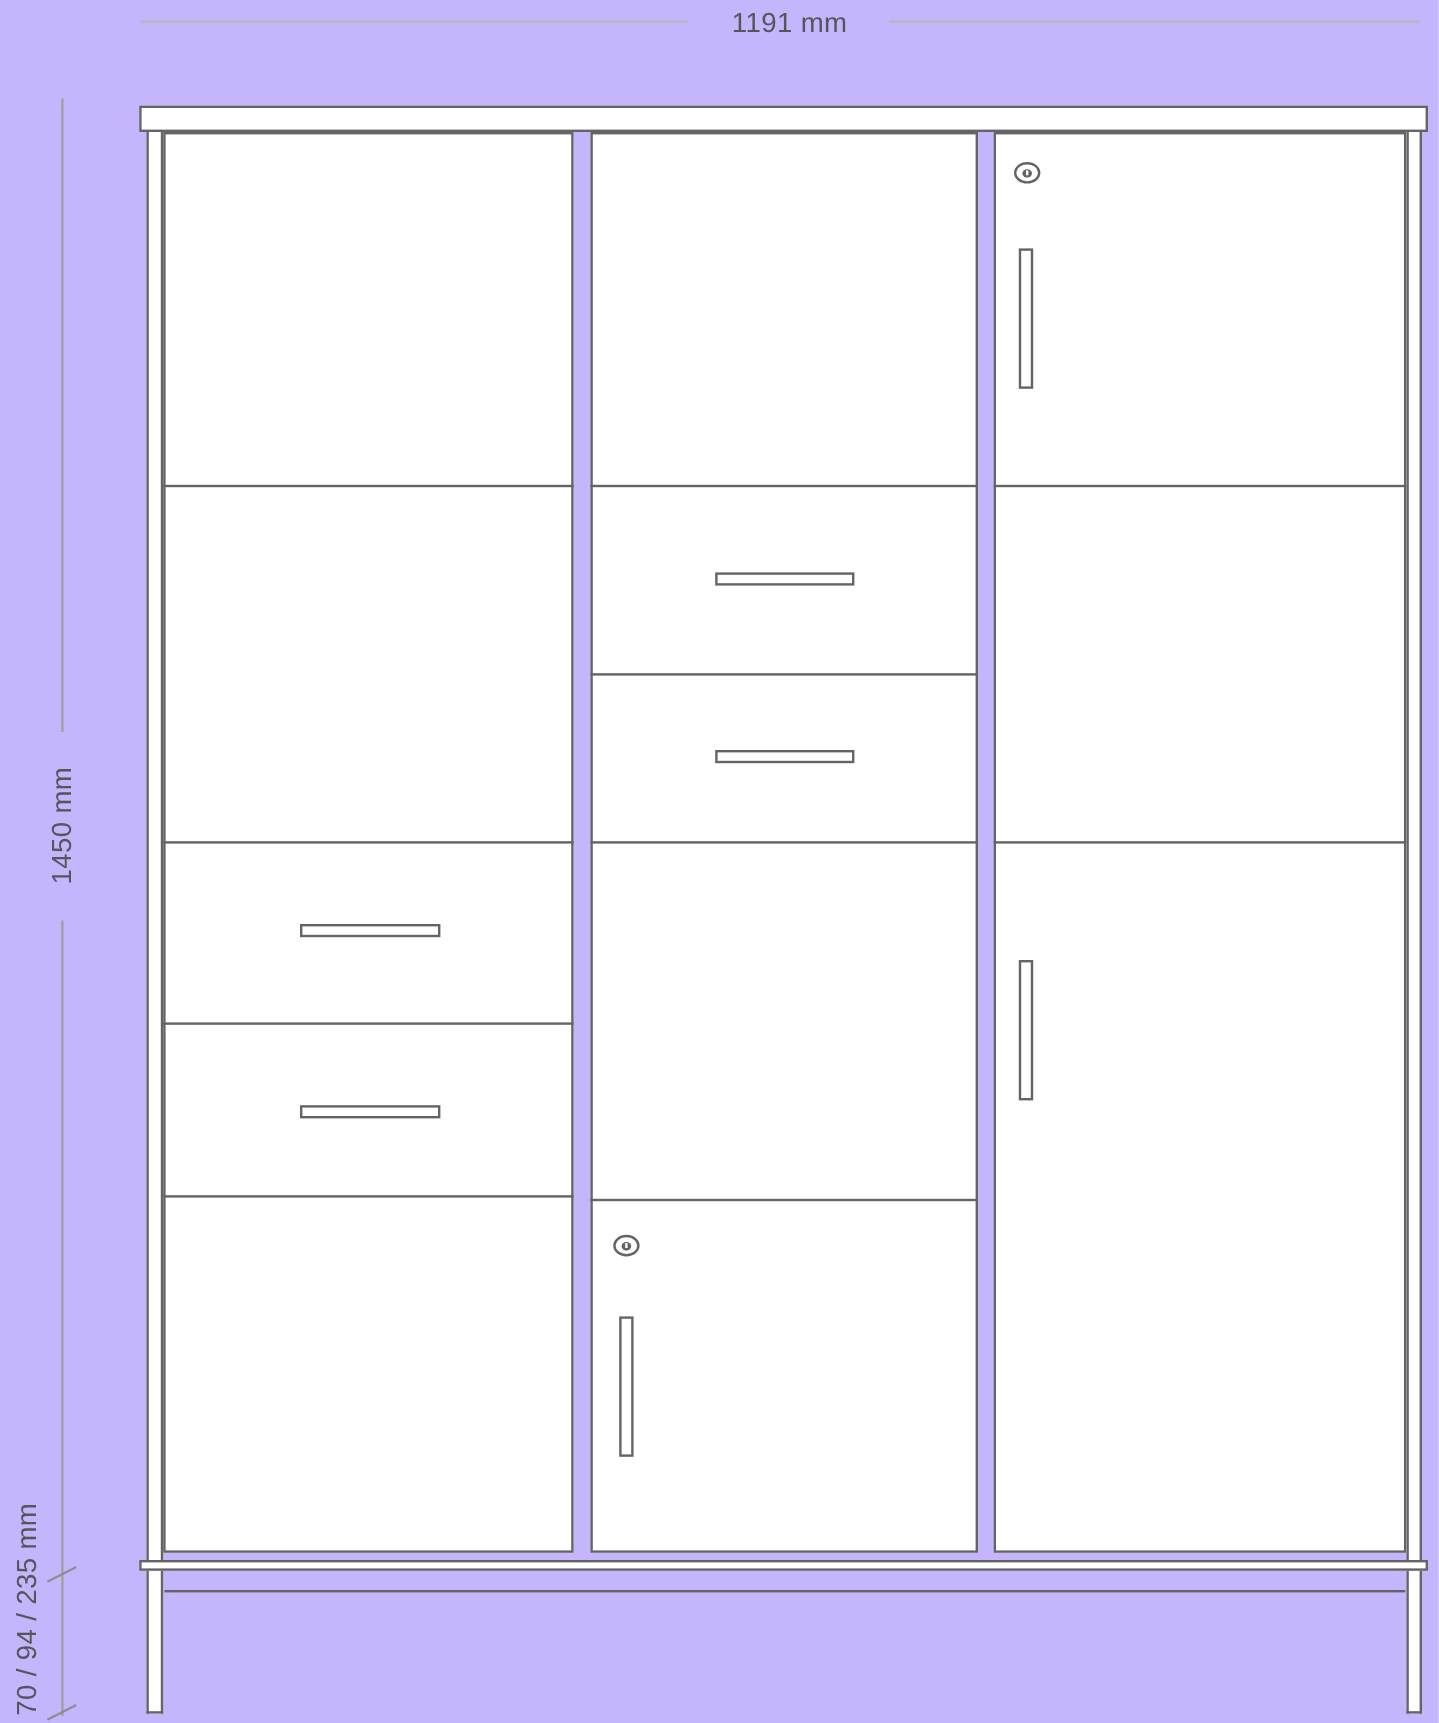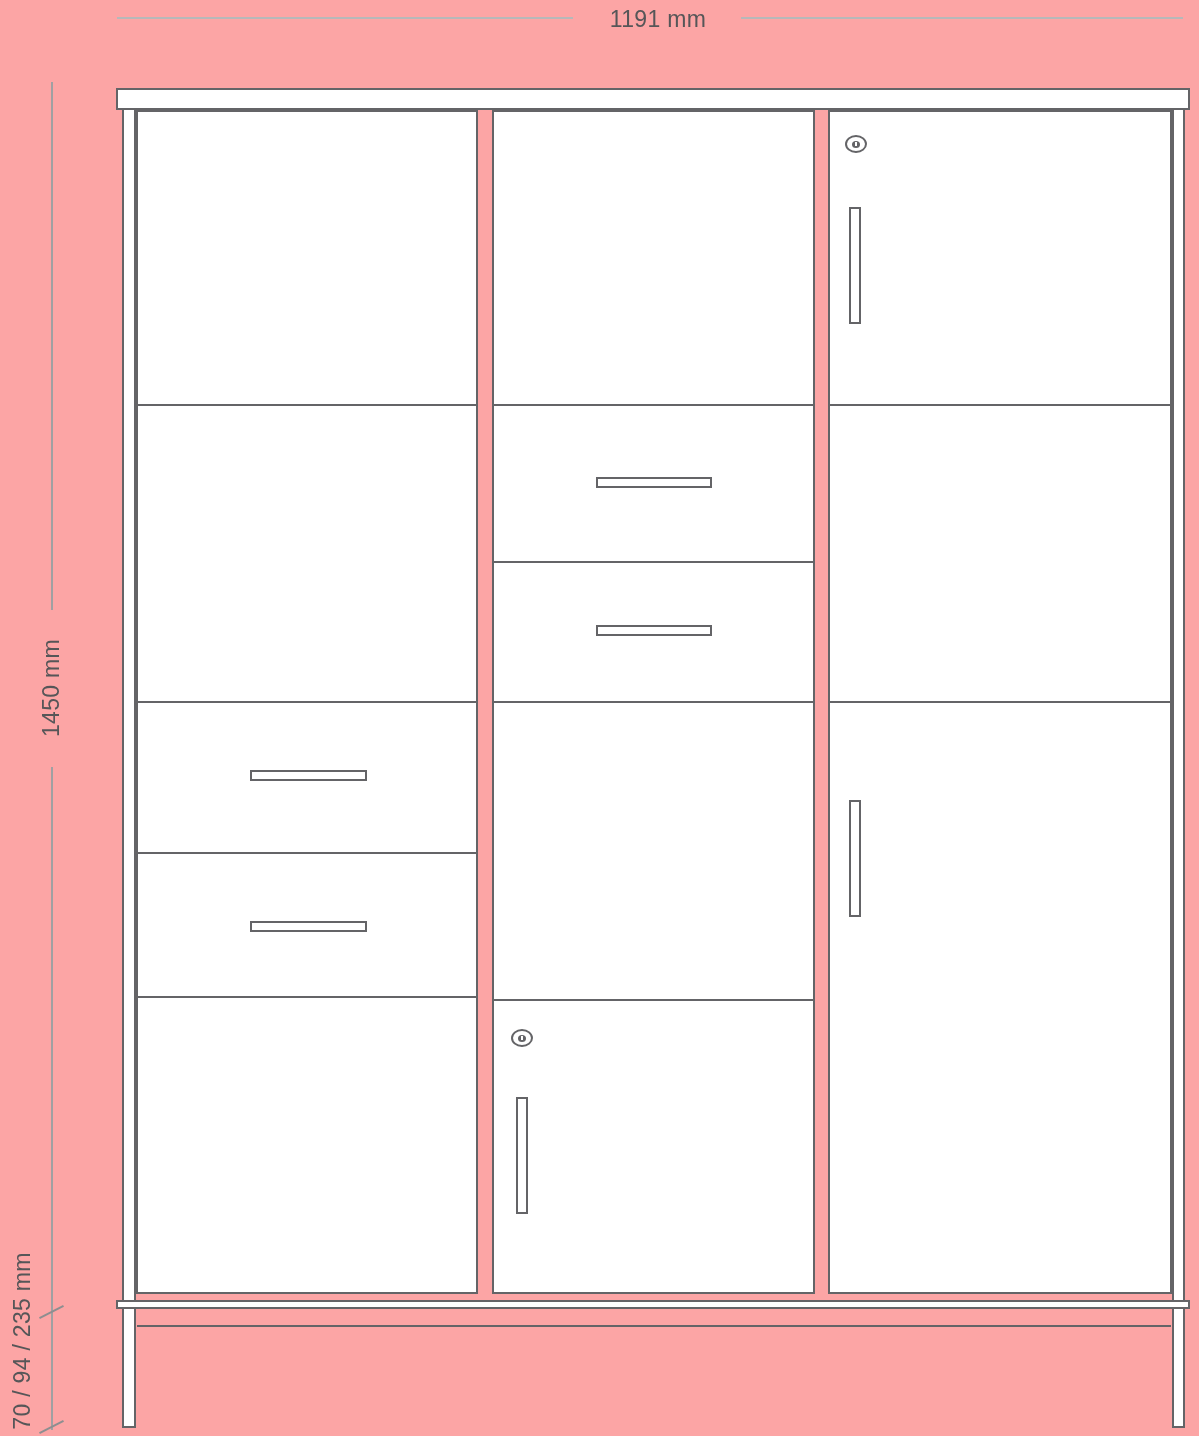--- a/index.html
+++ b/index.html
@@ -6,21 +6,21 @@
     --ol:#646467;
     --dim-light:#b6b8b9;
     --dim-dark:#a0a0a2;
     --tick:#8e8e90;
     --txt:#565658;
   }
   html,body{margin:0;padding:0;background:#ffffff;}
   .canvas{
     position:relative;
     width:1199px;height:1436px;
-    background:#fca5a5;
+    background:#c4b5fd;
     font-family:"Liberation Sans",sans-serif;
     overflow:hidden;
   }
   
   .part{position:absolute;box-sizing:border-box;}
   .board{background:#fff;border:2px solid var(--ol);}
   .column{background:#fff;border:2px solid var(--ol);}
   .side{background:#fff;border-left:2px solid var(--ol);border-right:2px solid var(--ol);}
   .leg{background:#fff;border-left:2px solid var(--ol);border-right:2px solid var(--ol);border-bottom:2px solid var(--ol);}
   .line-h{background:var(--ol);}

